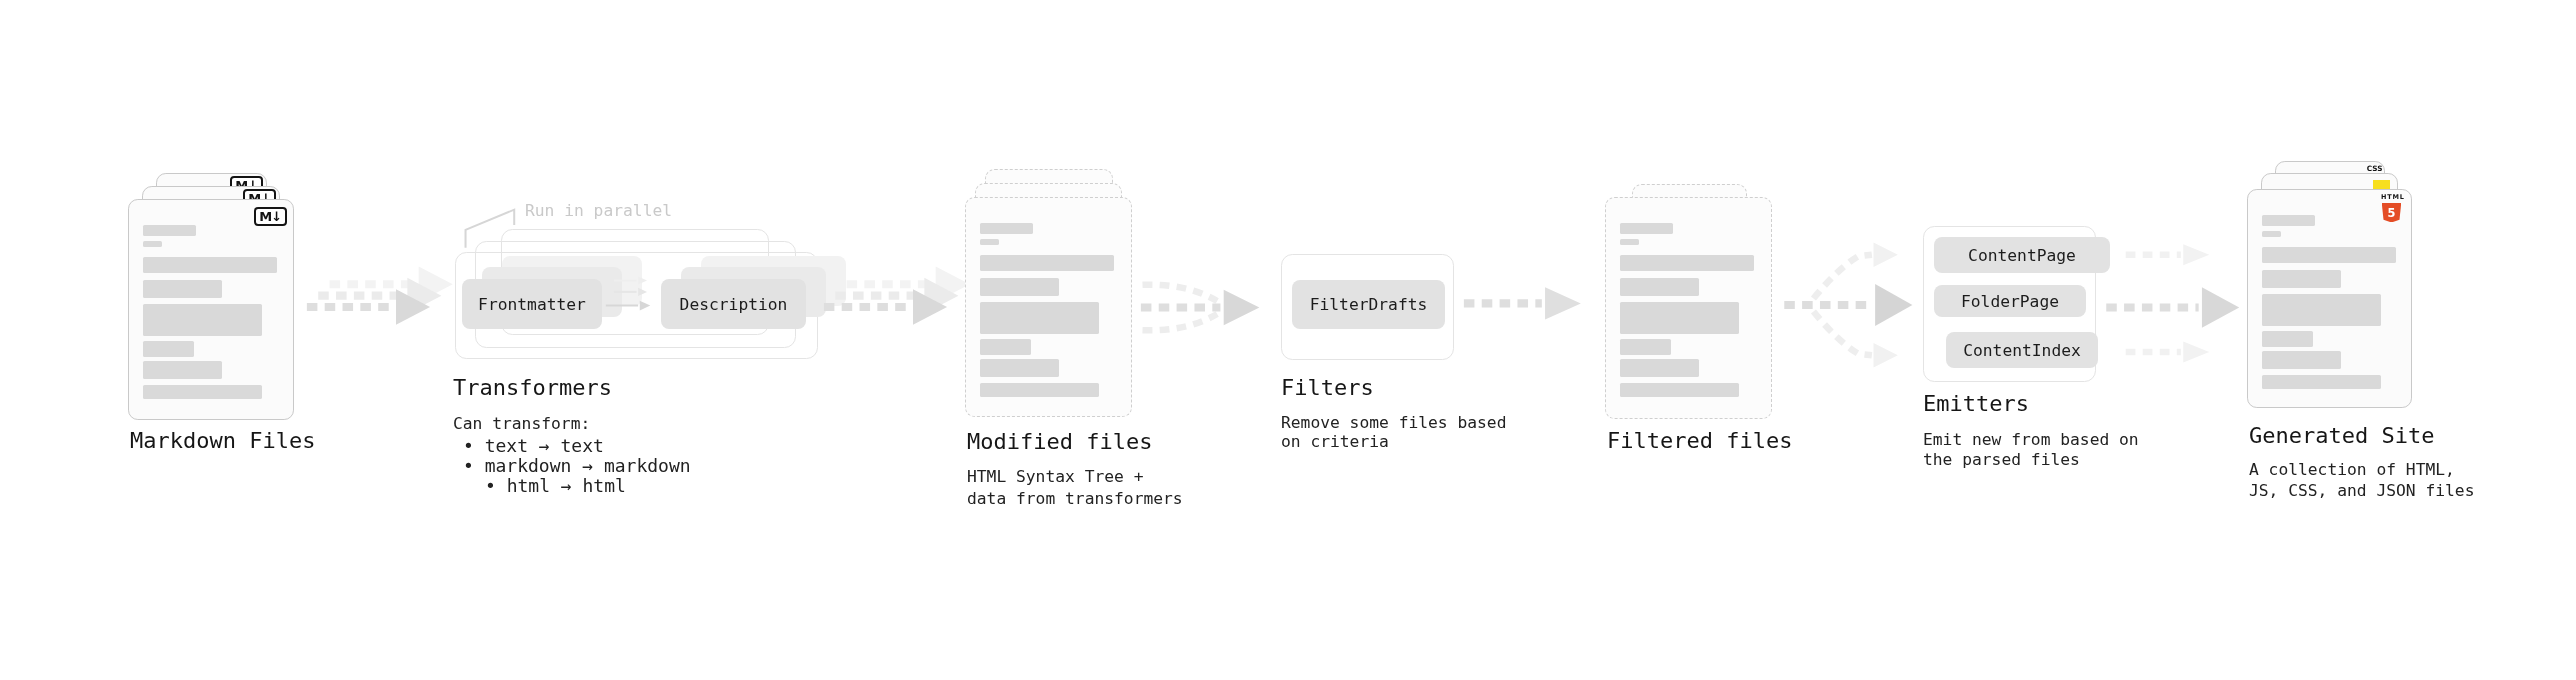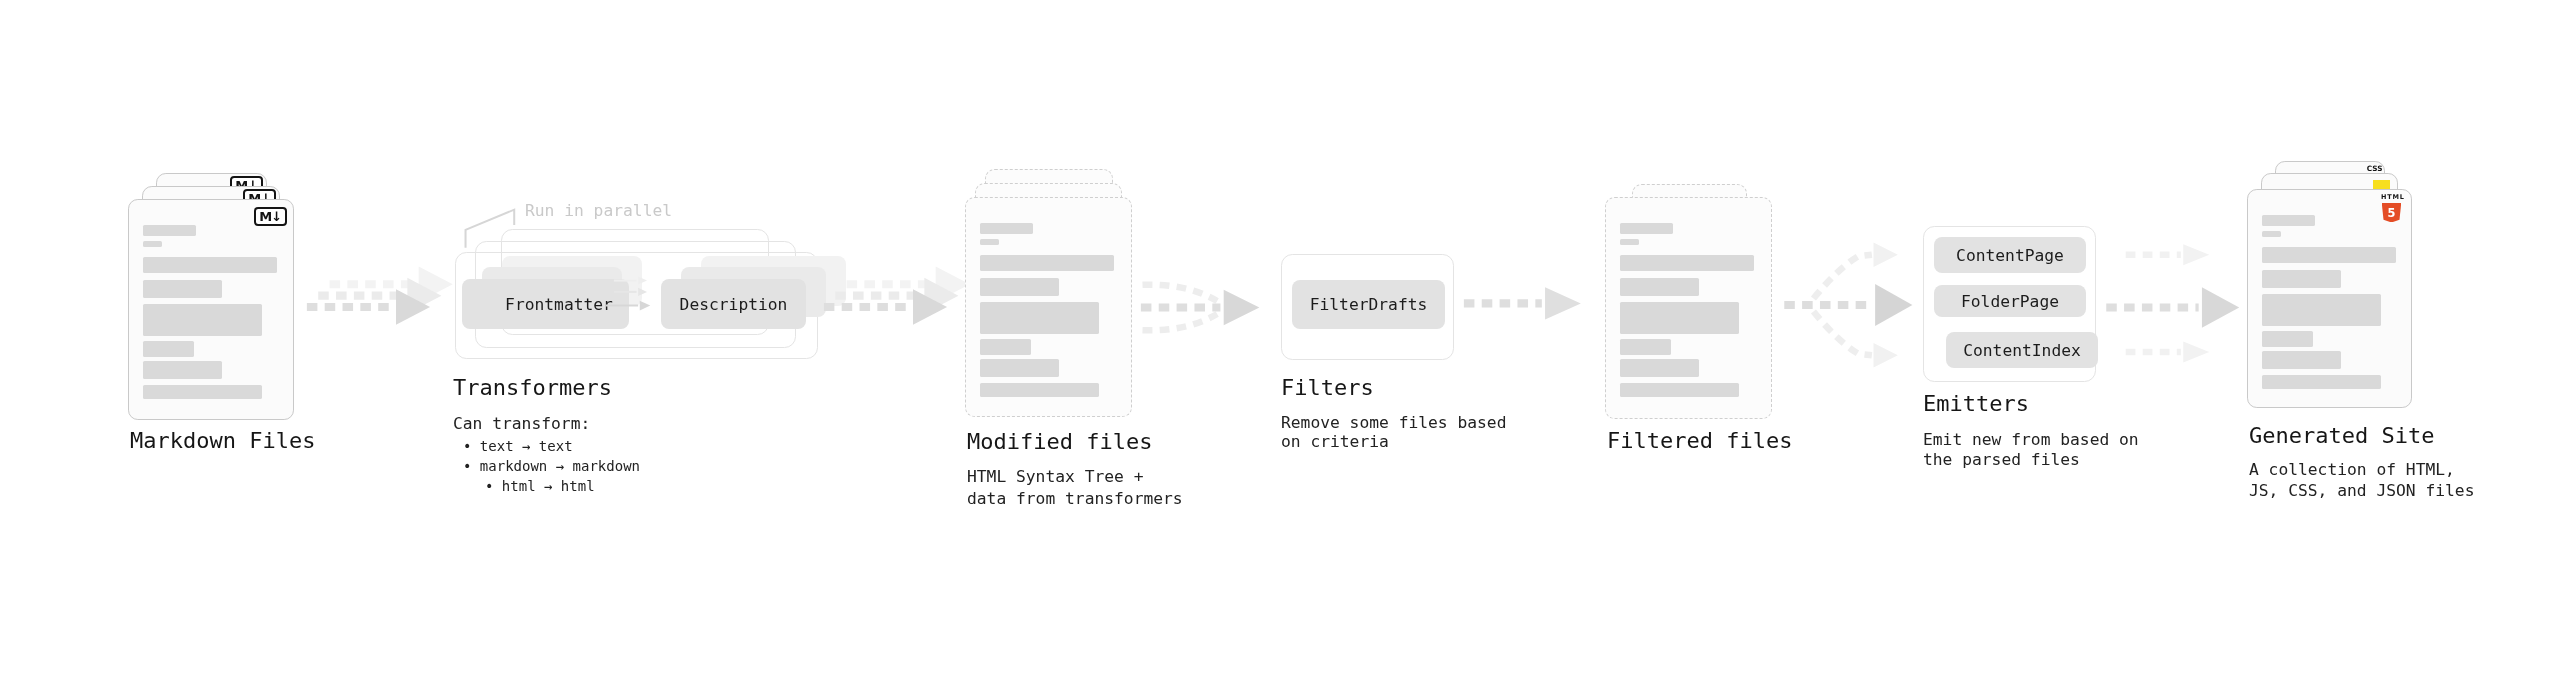--- a/index.html
+++ b/index.html
@@ -55,21 +55,21 @@
   .gbox{
     position:absolute;background:#e2e2e2;border-radius:8.1px;
     display:flex;align-items:center;justify-content:center;
     font-size:16.3px;color:#1c1c1c;
   }
   .gbox.ghost1{background:#eaeaea;}
   .gbox.ghost2{background:#f2f2f2;}
   
   .stage-label{position:absolute;font-size:22px;font-weight:500;color:#161616;line-height:26px;white-space:pre;}
   .stage-desc{position:absolute;font-size:16.3px;color:#222222;line-height:21px;white-space:pre;}
-  .bullets{position:absolute;font-size:14px;color:#222222;line-height:20.3px;white-space:pre;}
+  .bullets{position:absolute;font-size:18px;color:#222222;line-height:20.3px;white-space:pre;}
   .annotation{position:absolute;font-size:16.3px;font-weight:500;color:#c9c9c9;white-space:pre;}
   svg{position:absolute;overflow:visible;}
 </style>
 </head>
 <body>
 
 <div id="canvas">
 
   <div>
     <div class="page" style="left:156px;top:173px;width:111px;height:221px;z-index:1;">
@@ -111,21 +111,21 @@
   <div class="frame" style="left:475px;top:241px;width:321px;height:107px;"></div>
   <div class="frame" style="left:455px;top:252px;width:363px;height:107px;"></div>
 
   <svg style="left:455px;top:203px;" width="73" height="49" viewBox="0 0 90 60">
     <path d="M13,55 V33 L73,8 V27" fill="none" stroke="#d6d6d6" stroke-width="2.5"></path>
   </svg>
   <div class="annotation" style="left:525px;top:201px;">Run in parallel</div>
 
   <div class="gbox ghost2" style="left:502px;top:256px;width:140px;height:50px;"></div>
   <div class="gbox ghost1" style="left:482px;top:267px;width:140px;height:50px;"></div>
-  <div class="gbox" style="left:462px;top:279px;width:140px;height:50px;padding-left:27px;">Frontmatter</div>
+  <div class="gbox" style="left:462px;top:279px;width:140px;height:50px;">Frontmatter</div>
 
   <div class="gbox ghost2" style="left:701px;top:256px;width:145px;height:50px;"></div>
   <div class="gbox ghost1" style="left:681px;top:267px;width:145px;height:50px;"></div>
   <div class="gbox" style="left:661px;top:279px;width:145px;height:50px;">Description</div>
 
   <svg style="left:601px;top:273px;" width="63" height="41" viewBox="0 0 78 50">
     <line x1="16" y1="9" x2="44" y2="9" stroke="#eeeeee" stroke-width="2.5"></line>
     <polygon points="46,4 57,9 46,14" fill="#eeeeee"></polygon>
     <line x1="16" y1="23" x2="44" y2="23" stroke="#e6e6e6" stroke-width="2.5"></line>
     <polygon points="46,18 57,23 46,28" fill="#e6e6e6"></polygon>
@@ -208,21 +208,21 @@
   <svg style="left:1781px;top:232px;" width="142" height="146" viewBox="0 0 175 180">
     <path d="M40,82 Q70,45 95,30 L112,28" fill="none" stroke="#eeeeee" stroke-width="8" stroke-dasharray="12 9"></path>
     <polygon points="114,13 144,28 114,43" fill="#f1f1f1"></polygon>
     <path d="M40,98 Q70,135 95,150 L112,152" fill="none" stroke="#eeeeee" stroke-width="8" stroke-dasharray="12 9"></path>
     <polygon points="114,137 144,152 114,167" fill="#f1f1f1"></polygon>
     <line x1="4" y1="90" x2="112" y2="90" stroke="#dddddd" stroke-width="10" stroke-dasharray="13 9"></line>
     <polygon points="116,64 162,90 116,116" fill="#d5d5d5"></polygon>
   </svg>
 
   <div class="frame filled" style="left:1923px;top:226px;width:173px;height:156px;"></div>
-  <div class="gbox" style="left:1934px;top:237px;width:152px;height:36px;">ContentPage</div>
+  <div class="gbox" style="left:1934px;top:237px;width:176px;height:36px;">ContentPage</div>
   <div class="gbox" style="left:1934px;top:285px;width:152px;height:32px;">FolderPage</div>
   <div class="gbox" style="left:1934px;top:332px;width:152px;height:36px;margin-left:12px;">ContentIndex</div>
   <div class="stage-label" style="left:1923px;top:391px;">Emitters</div>
   <div class="stage-desc" style="left:1923px;top:430px;line-height:20.3px;">Emit new from based on</div>
   <div class="stage-desc" style="left:1923px;top:450px;line-height:20.3px;">the parsed files</div>
 
   <svg style="left:2103px;top:240px;" width="150" height="130" viewBox="0 0 185 160">
     <line x1="28" y1="18" x2="96" y2="18" stroke="#f1f1f1" stroke-width="8" stroke-dasharray="12 9"></line>
     <polygon points="99,5 131,18 99,31" fill="#f2f2f2"></polygon>
     <line x1="4" y1="83" x2="118" y2="83" stroke="#dedede" stroke-width="10" stroke-dasharray="13 9"></line>

